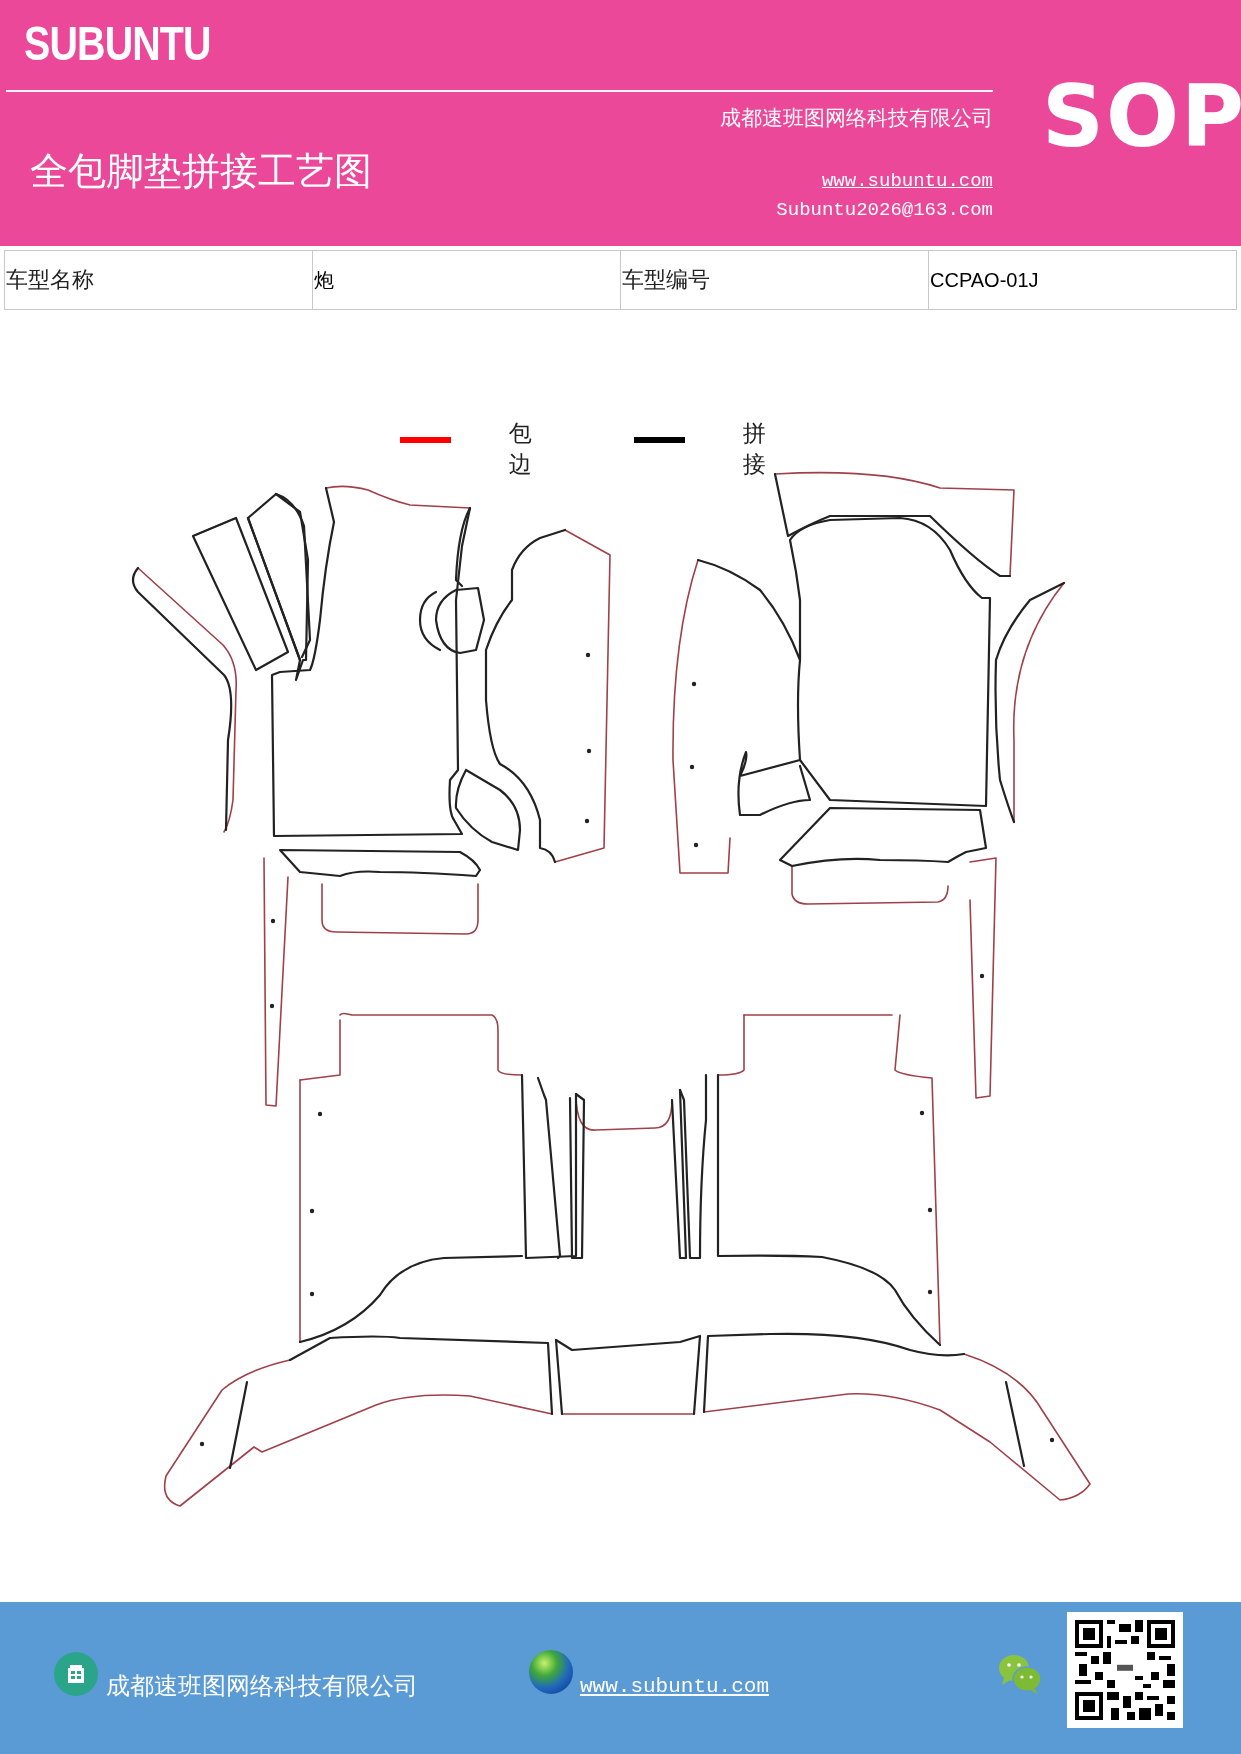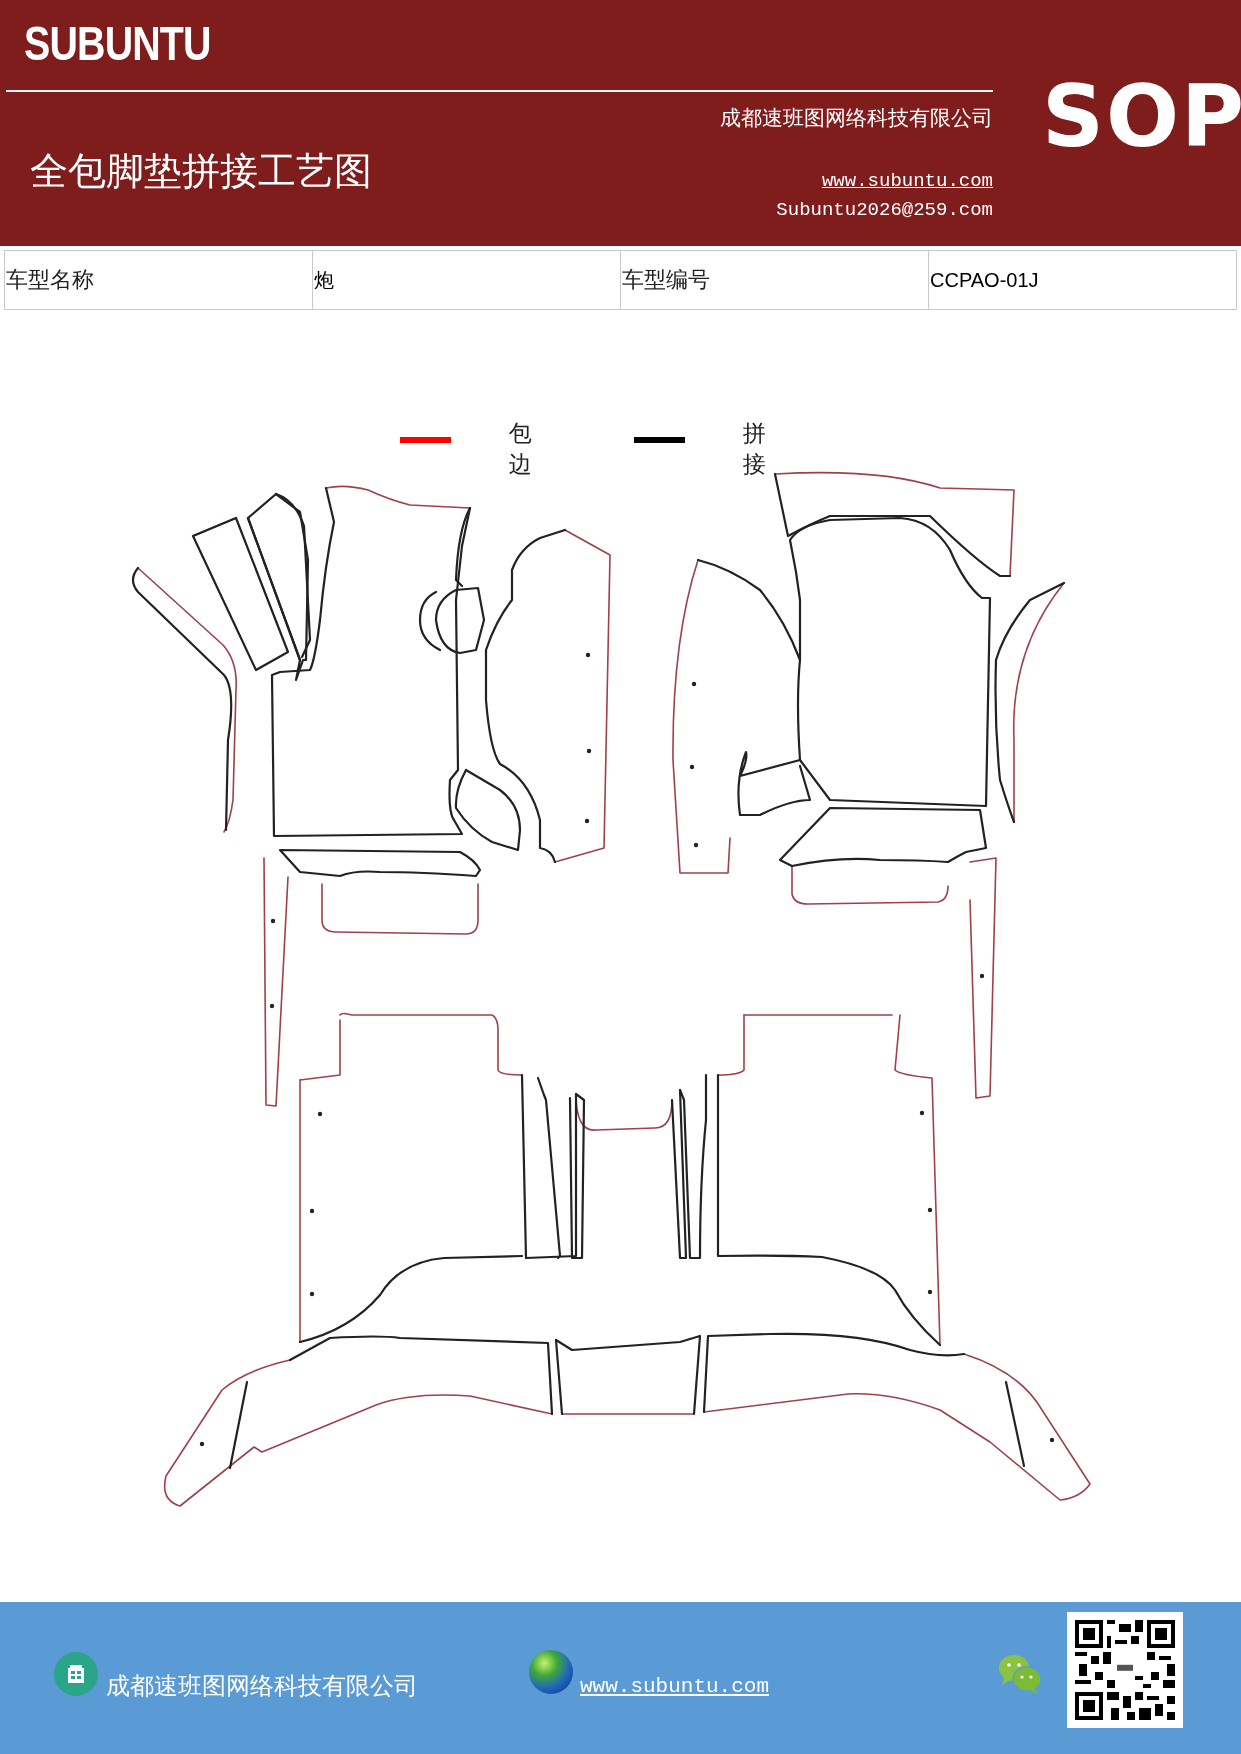--- a/index.html
+++ b/index.html
@@ -1,17 +1,17 @@
 <!DOCTYPE html>
 <html><head>
 <meta charset="utf-8">
 <style>
   html, body { margin:0; padding:0; }
   body { width:1241px; height:1754px; position:relative; background:#ffffff; font-family:"DejaVu Serif", serif; overflow:hidden; }
-  .header { position:absolute; left:0; top:0; width:1241px; height:246px; background:#7f1d1d; }
+  .header { position:absolute; left:0; top:0; width:1241px; height:246px; background:#ec4899; }
   .brand { position:absolute; left:24px; top:16px; font-family:"Liberation Sans", sans-serif; font-weight:bold; font-size:48px; color:#ffffff; letter-spacing:-1px; transform:scaleX(0.82); transform-origin:left top; }
   .hdr-rule { position:absolute; left:6px; top:90px; width:987px; height:2px; background:#eef4fb; }
   .doc-title { position:absolute; left:30px; top:146px; font-size:38px; color:#ffffff; }
   .company { position:absolute; right:248px; top:104px; font-size:21px; color:#ffffff; text-align:right; }
   .web { position:absolute; right:248px; top:170px; font-family:"Liberation Mono", monospace; font-size:19px; color:#ffffff; text-decoration:underline; }
   .email { position:absolute; right:248px; top:199px; font-family:"Liberation Mono", monospace; font-size:19px; color:#ffffff; }
   .sop { position:absolute; left:1042px; top:66px; font-family:"DejaVu Sans", sans-serif; font-weight:bold; font-size:86px; color:#ffffff; letter-spacing:2px; }
   .info-table { position:absolute; left:4px; top:250px; width:1233px; border-collapse:collapse; }
   .info-table td { border:1px solid #c8c8c8; height:56px; text-align:left; font-size:22px; color:#222; width:25%; }
   .info-table td.val { font-family:"Liberation Sans", sans-serif; font-size:20px; color:#000; }
@@ -30,21 +30,21 @@
 </style>
 </head>
 <body>
 
 <div class="header">
   <div class="brand">SUBUNTU</div>
   <div class="hdr-rule"></div>
   <div class="doc-title">全包脚垫拼接工艺图</div>
   <div class="company">成都速班图网络科技有限公司</div>
   <div class="web">www.subuntu.com</div>
-  <div class="email">Subuntu2026@259.com</div>
+  <div class="email">Subuntu2026@163.com</div>
   <div class="sop">SOP</div>
 </div>
 
 <table class="info-table">
   <tbody>
       <tr>
     <td>车型名称</td>
     <td class="val">炮</td>
     <td>车型编号</td>
     <td class="val">CCPAO-01J</td>

